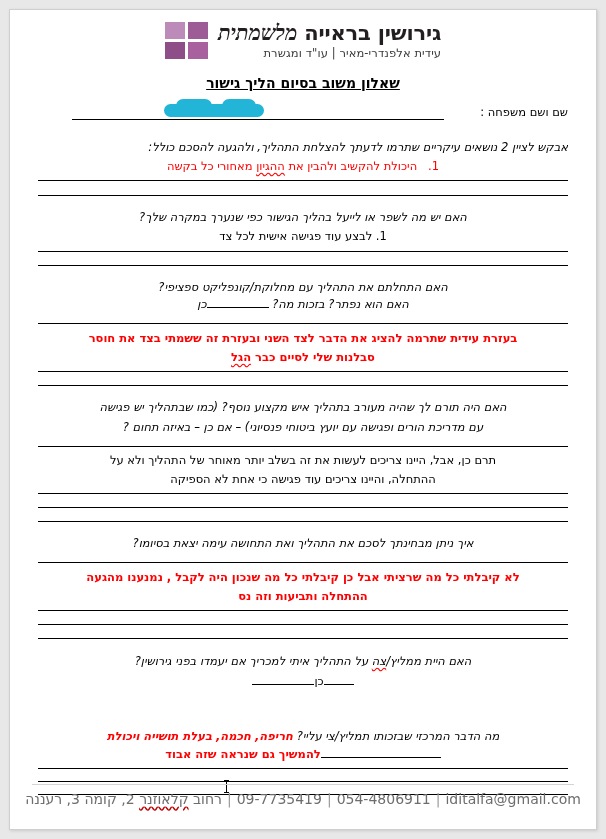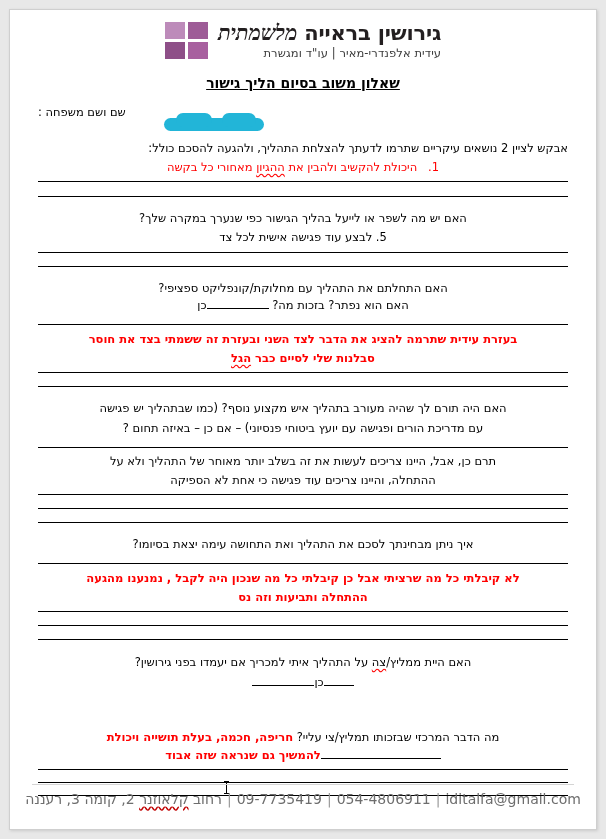--- a/index.html
+++ b/index.html
@@ -77,20 +77,21 @@
   .body-area {
     margin: 0 28px;
     direction: rtl;
   }
   .q {
     font-size: 11.5px;
     color: #000;
     line-height: 1.45;
     text-align: center;
     margin-top: 13px;
+    font-style: italic;
   }
   .q.right { text-align: right; }
   .ans {
     font-size: 11.5px;
     line-height: 1.45;
     text-align: center;
     margin-top: 2px;
   }
   .ans.red {
     color: #ff0000;
@@ -118,26 +119,27 @@
     border-top: 1.1px solid #000;
     margin: 9px 0 0 0;
     height: 0;
   }
   .rule.tight { margin-top: 6px; }
   .gap-sm { height: 6px; }
 
   
   .name-row {
     display: flex;
-    flex-direction: column;
+    flex-direction: row;
     align-items: flex-end;
     justify-content: flex-start;
     margin: 14px 28px 0 28px;
     direction: rtl;
     position: relative;
+    gap: 30px;
   }
   .name-label {
     font-size: 11.5px;
     color: #000;
     white-space: nowrap;
     padding-bottom: 1px;
   }
   .name-blank {
     flex: 1;
     border-bottom: 1.1px solid #000;
@@ -245,21 +247,21 @@
     <div class="body-area">
 
       <div class="gap-sm"></div>
       <div class="q right">אבקש לציין 2 נושאים עיקריים שתרמו לדעתך להצלחת התהליך, ולהגעה להסכם כולל:</div>
       <div class="ans listitem">1.&nbsp;&nbsp; היכולת להקשיב ולהבין את <span class="sq">ההגיון</span> מאחורי כל בקשה</div>
       <hr class="rule tight">
       <div style="height:14px"></div>
       <hr class="rule" style="margin-top:0">
 
       <div class="q">האם יש מה לשפר או לייעל בהליך הגישור כפי שנערך במקרה שלך?</div>
-      <div class="ans listblack">5.   לבצע עוד פגישה אישית לכל צד</div>
+      <div class="ans listblack">1.   לבצע עוד פגישה אישית לכל צד</div>
       <hr class="rule tight">
       <div style="height:13px"></div>
       <hr class="rule" style="margin-top:0">
 
       <div class="q">האם התחלתם את התהליך עם מחלוקת/קונפליקט ספציפי?</div>
       <div class="q" style="margin-top:1px"><span>האם הוא נפתר? בזכות מה?</span>
         <span class="inline-blank"></span><span>כן</span>
       </div>
       <div style="height:10px"></div>
       <hr class="rule" style="margin-top:0">

